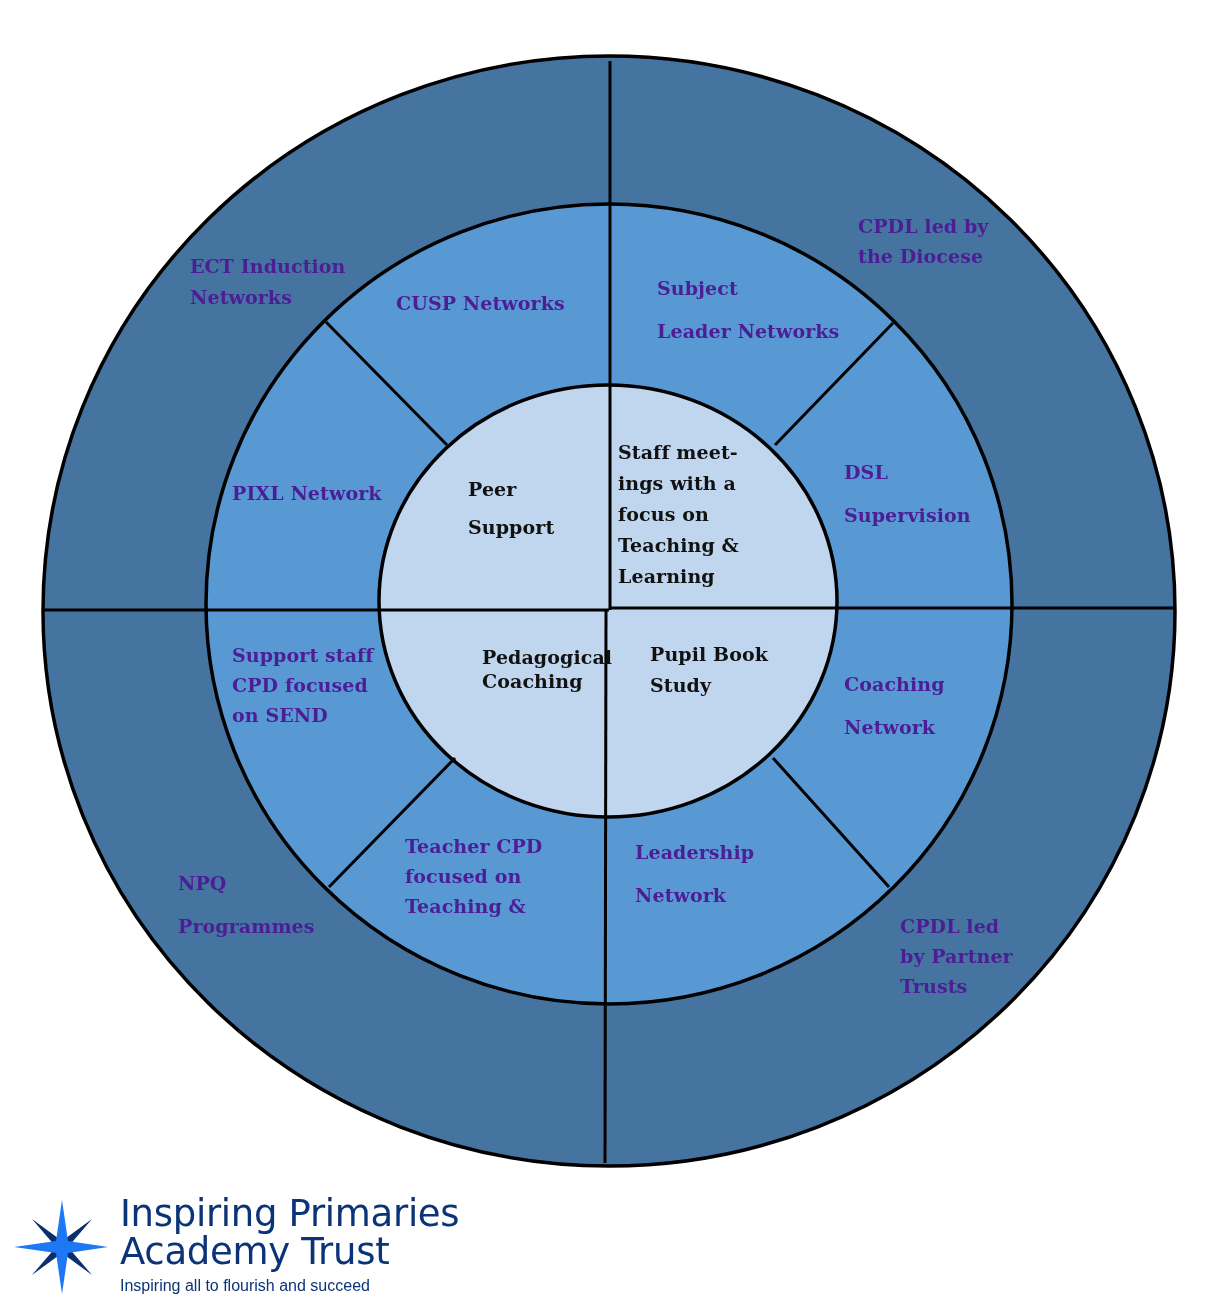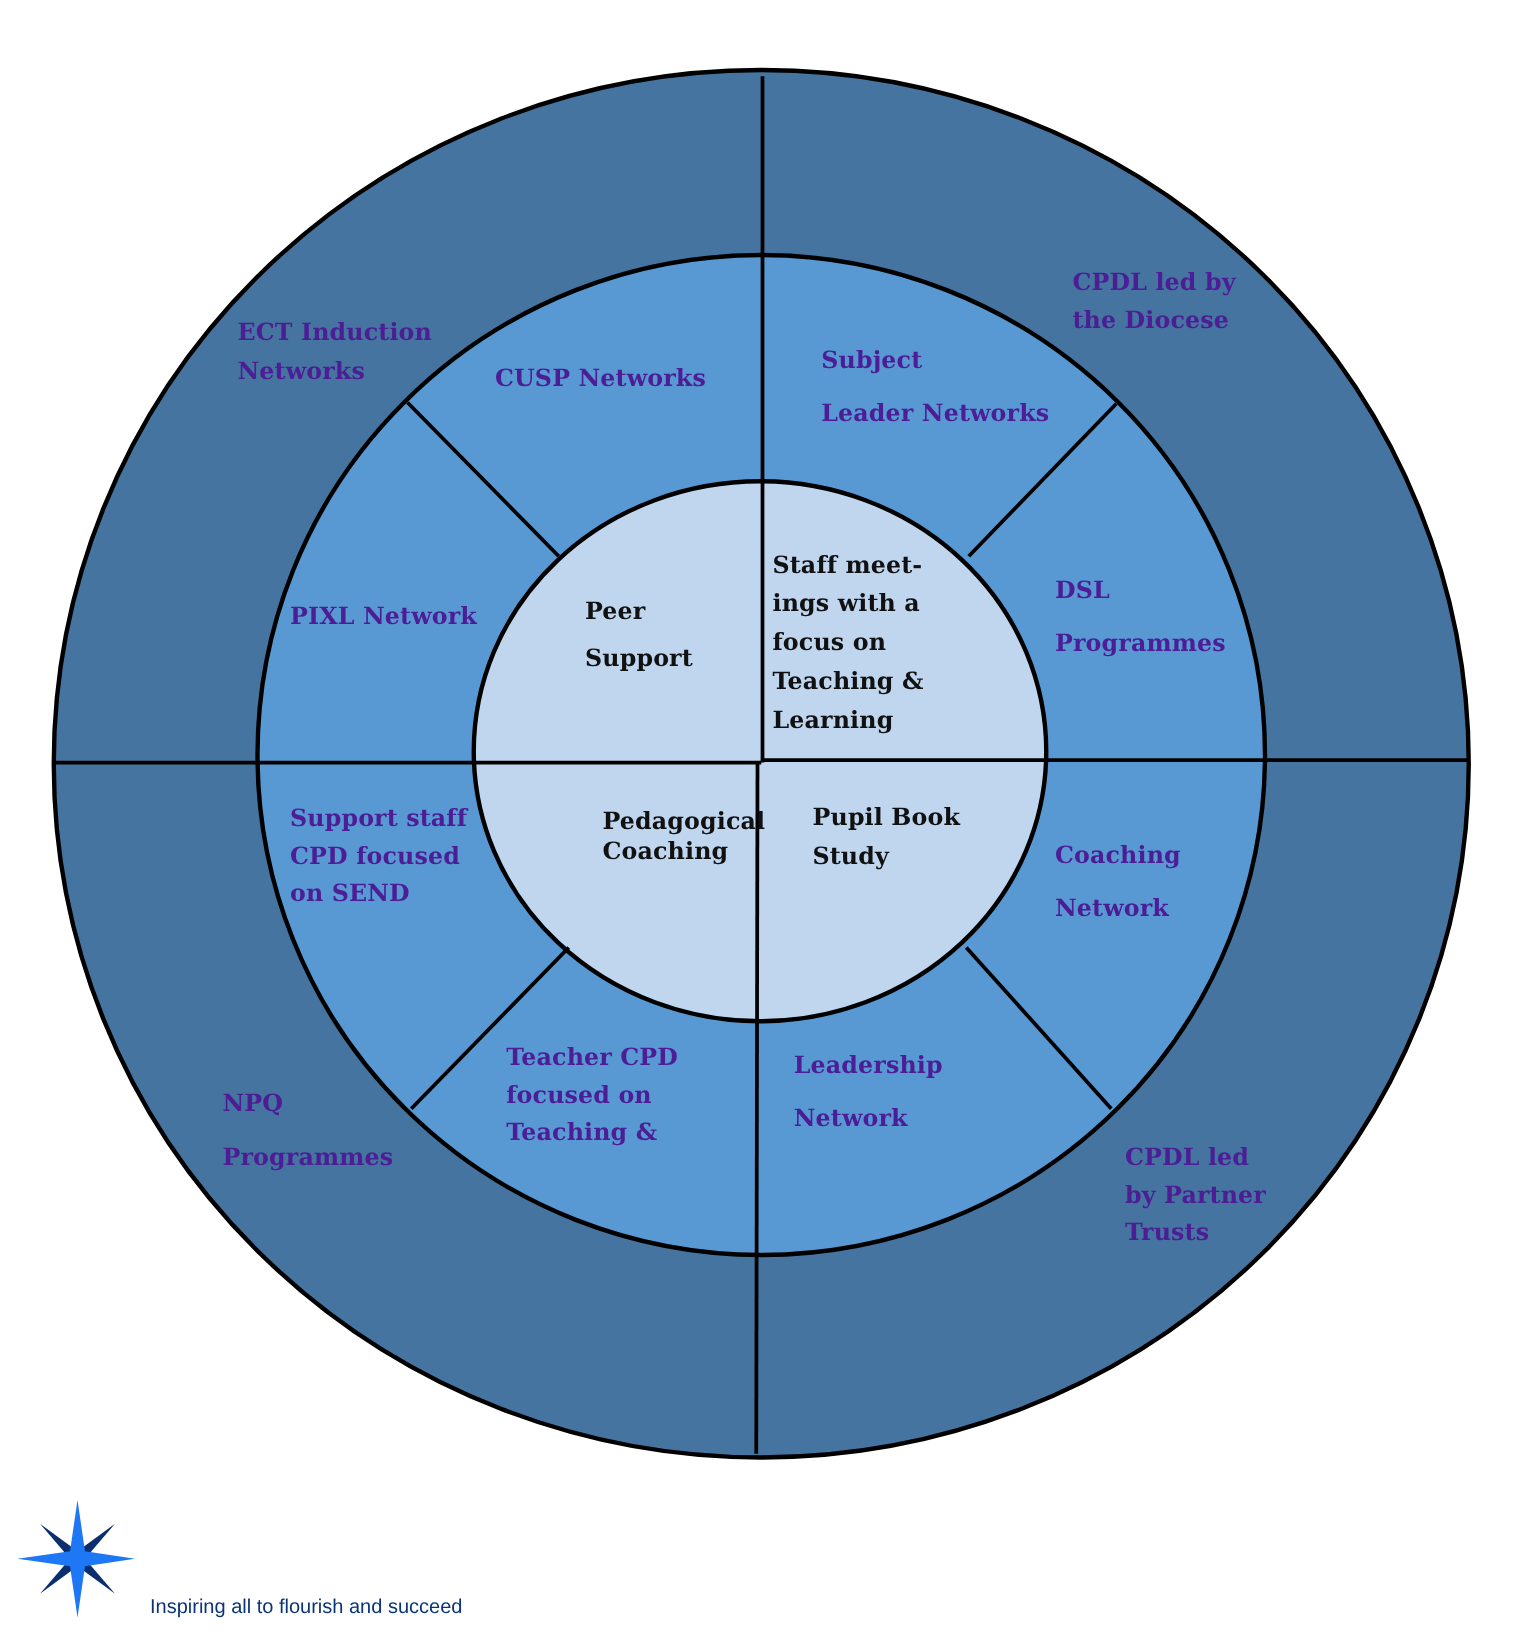--- a/index.html
+++ b/index.html
@@ -48,21 +48,21 @@
 <div class="lbl dark" style="left:442px;top:645px;line-height:24px;margin-left:40px;">Pedagogical
 Coaching</div>
 <div class="lbl dark" style="left:650px;top:639px;line-height:31px;">Pupil Book
 Study</div>
 
 <div class="lbl white" style="left:396px;top:288px;">CUSP Networks</div>
 <div class="lbl white" style="left:657px;top:267px;line-height:43px;">Subject
 Leader Networks</div>
 <div class="lbl white" style="left:232px;top:478px;">PIXL Network</div>
 <div class="lbl white" style="left:844px;top:451px;line-height:43px;">DSL
-Programmes</div>
+Supervision</div>
 <div class="lbl white" style="left:232px;top:640px;">Support staff
 CPD focused
 on SEND</div>
 <div class="lbl white" style="left:844px;top:663px;line-height:43px;">Coaching
 Network</div>
 <div class="lbl white" style="left:405px;top:831px;">Teacher CPD
 focused on
 Teaching &amp;</div>
 <div class="lbl white" style="left:635px;top:831px;line-height:43px;">Leadership
 Network</div>
@@ -84,14 +84,16 @@
     <polygon points="52,52 82,24 58,47" fill="#0a2e6e"></polygon>
     <polygon points="52,52 22,80 46,57" fill="#0a2e6e"></polygon>
     <polygon points="52,52 82,80 58,57" fill="#0a2e6e"></polygon>
     <polygon points="22,24 52,46 46,52" fill="#0a2e6e"></polygon>
     <polygon points="82,24 52,46 58,52" fill="#0a2e6e"></polygon>
     <polygon points="22,80 52,58 46,52" fill="#0a2e6e"></polygon>
     <polygon points="82,80 52,58 58,52" fill="#0a2e6e"></polygon>
 
     <polygon points="52,5 58,46 98,52 58,58 52,99 46,58 4,52 46,46" fill="#1e78f5"></polygon>
   </svg>
+  <div id="logo-title">Inspiring Primaries
+Academy Trust</div>
   <div id="logo-tag">Inspiring all to flourish and succeed</div>
 </div>
 
 </body></html>

